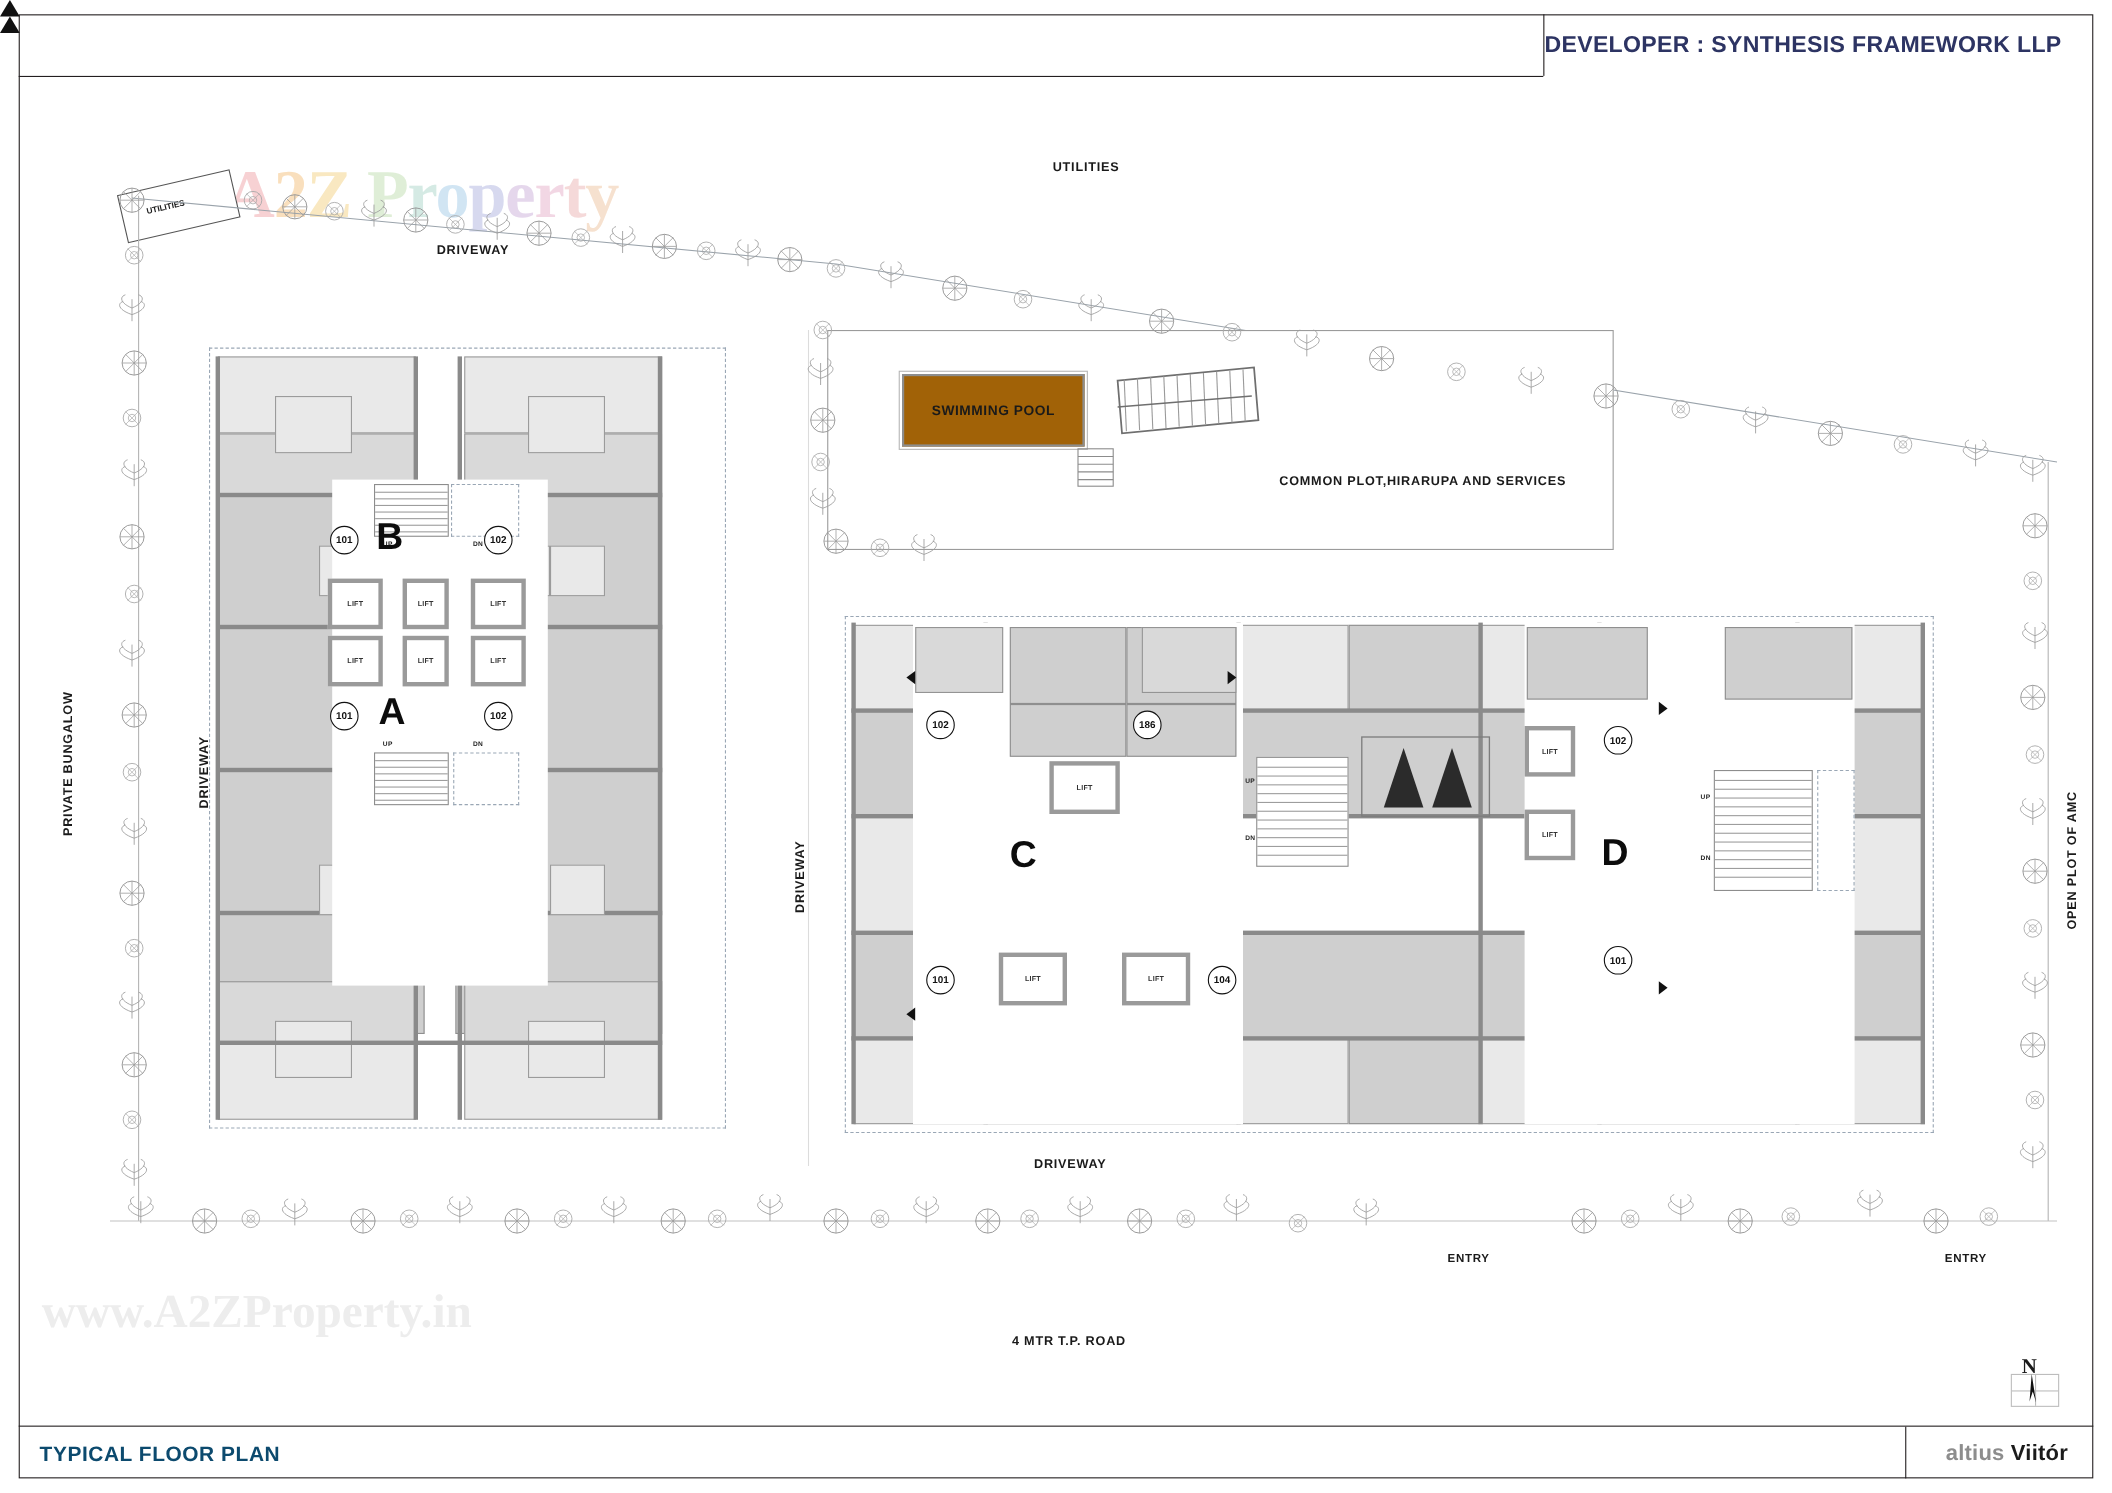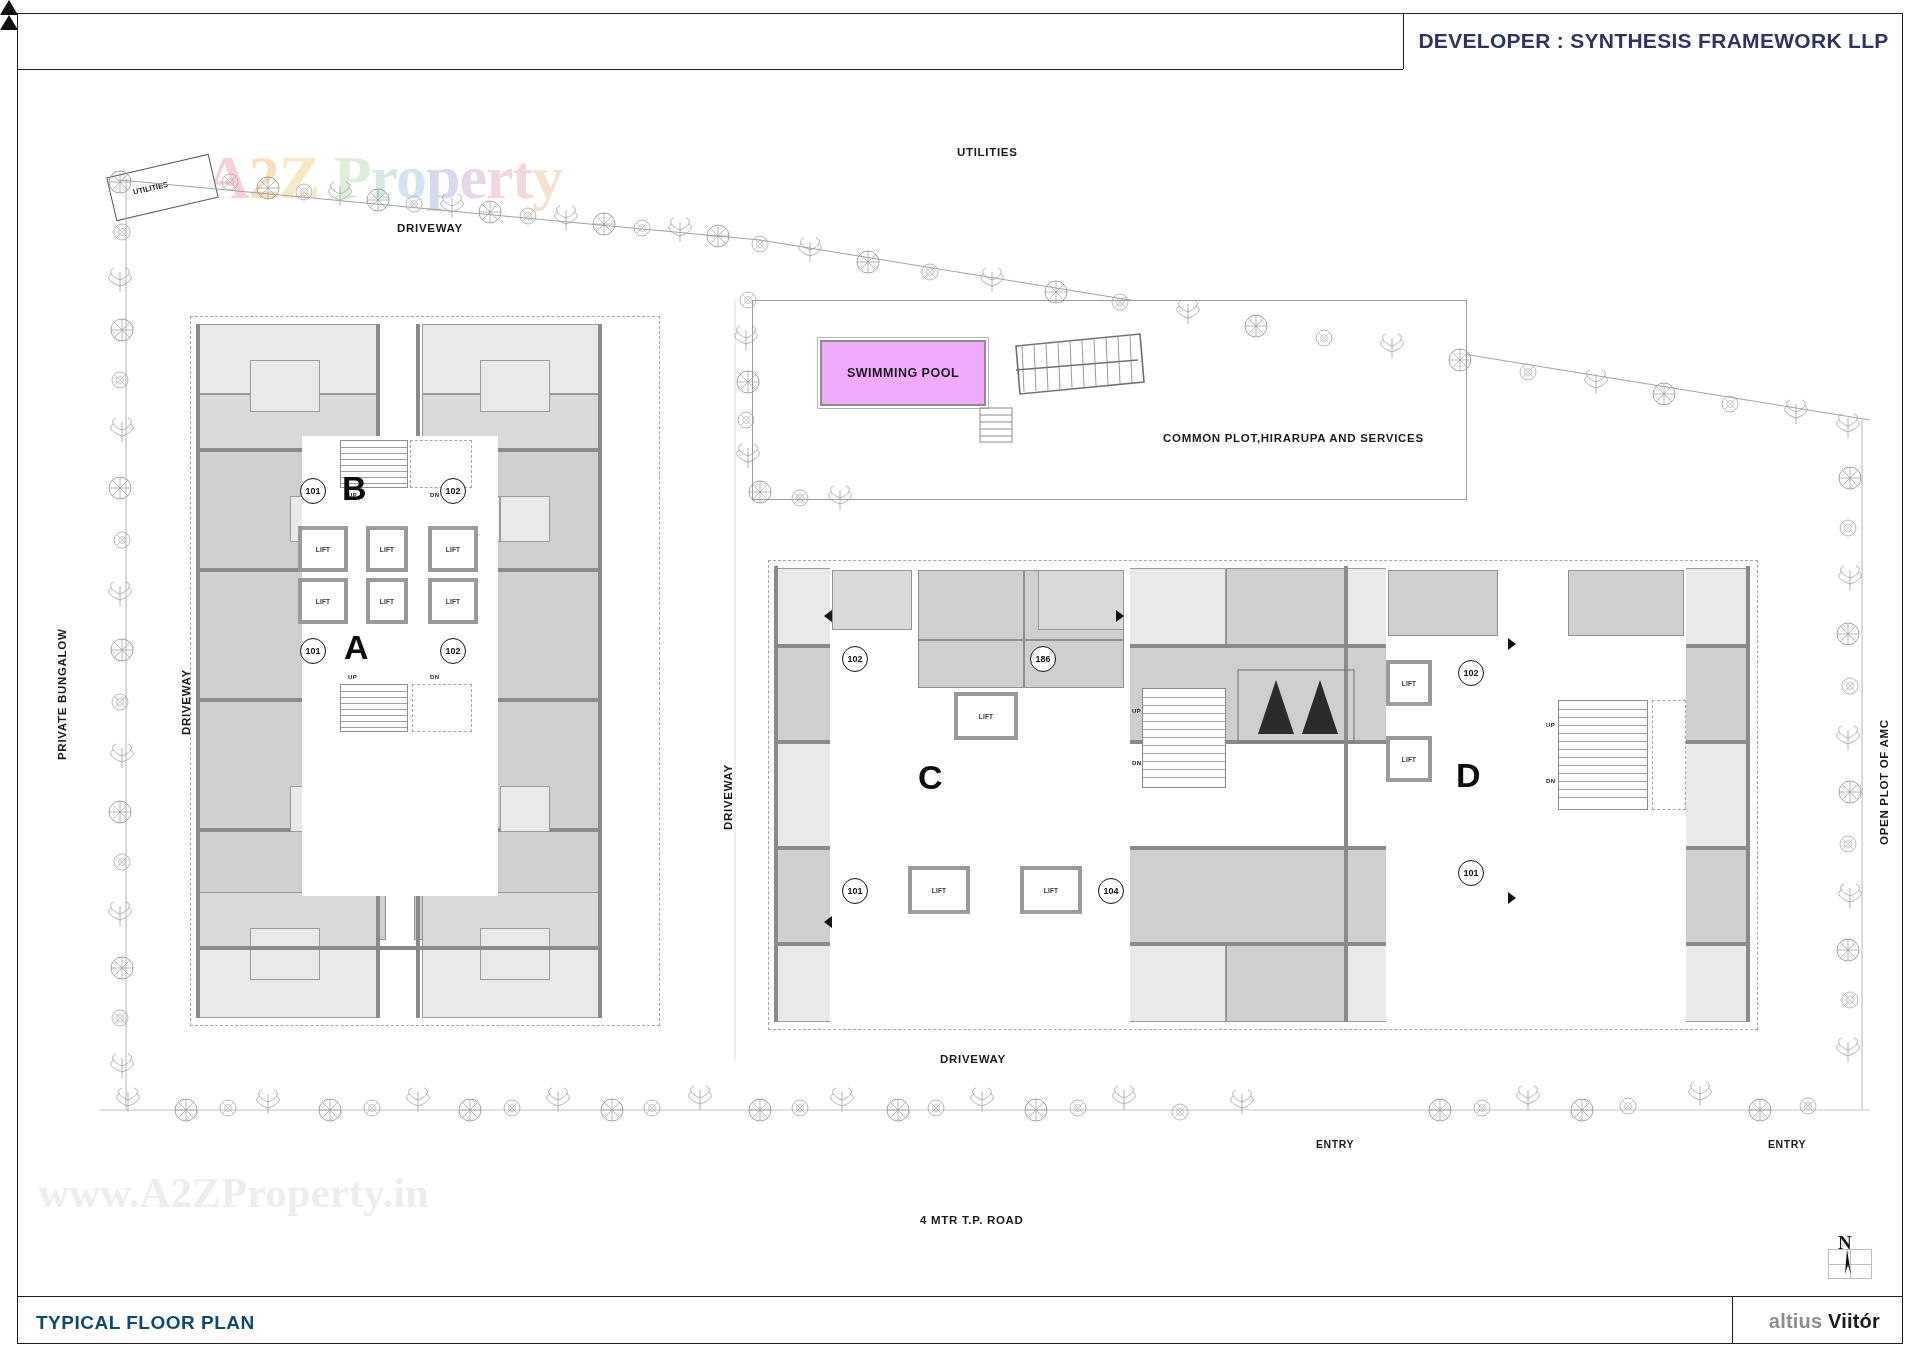--- a/index.html
+++ b/index.html
@@ -25,21 +25,21 @@
     position:absolute; left:17px; bottom:13px; right:17px; height:48px;
     border-top:1.6px solid #231f20;
   }
   .titlebar-div {
     position:absolute; right:170px; top:0; bottom:0; width:0;
     border-left:1.2px solid #231f20;
   }
   .hdr-box {
     position:absolute; right:17px; top:13px; height:56px; left:1403px;
     border-left:1.2px solid #231f20;
-    display:flex; align-items:center; justify-content:center;
+    display:flex; align-items:center; justify-content:flex-start;
   }
   .hdr-text {
     font-size:21px; font-weight:bold; letter-spacing:.3px;
     color:#2d3463; white-space:nowrap;
   }
 
   .sheet-title {
     position:absolute; left:36px; bottom:23px;
     font-size:19px; font-weight:600; letter-spacing:.5px; color:#0c4a6e;
   }
@@ -104,21 +104,21 @@
   .tri { position:absolute; width:0; height:0;
      border-top:6px solid transparent; border-bottom:6px solid transparent; }
   .tri-r { border-left:8px solid #111; }
   .tri-l { border-right:8px solid #111; }
   .tri-up { width:0;height:0; border-left:9px solid transparent;
      border-right:9px solid transparent; border-bottom:15px solid #111; }
 
   
   .poolzone { position:absolute; border:1px solid #9b9b9b; background:#fff; }
   .pool {
-    position:absolute; background:#f0abfc;
+    position:absolute; background:#a16207;
     border:2px solid #8d8d8d; outline:1px solid #b6b6b6; outline-offset:2px;
     display:flex; align-items:center; justify-content:center;
   }
   .pool span { font-size:12.5px; font-weight:700; letter-spacing:.5px; }
 
   
   .wm-top {
     position:absolute; left:205px; top:142px;
     font-size:62px; font-weight:700; letter-spacing:-1px;
     font-family:"Liberation Serif", serif;

